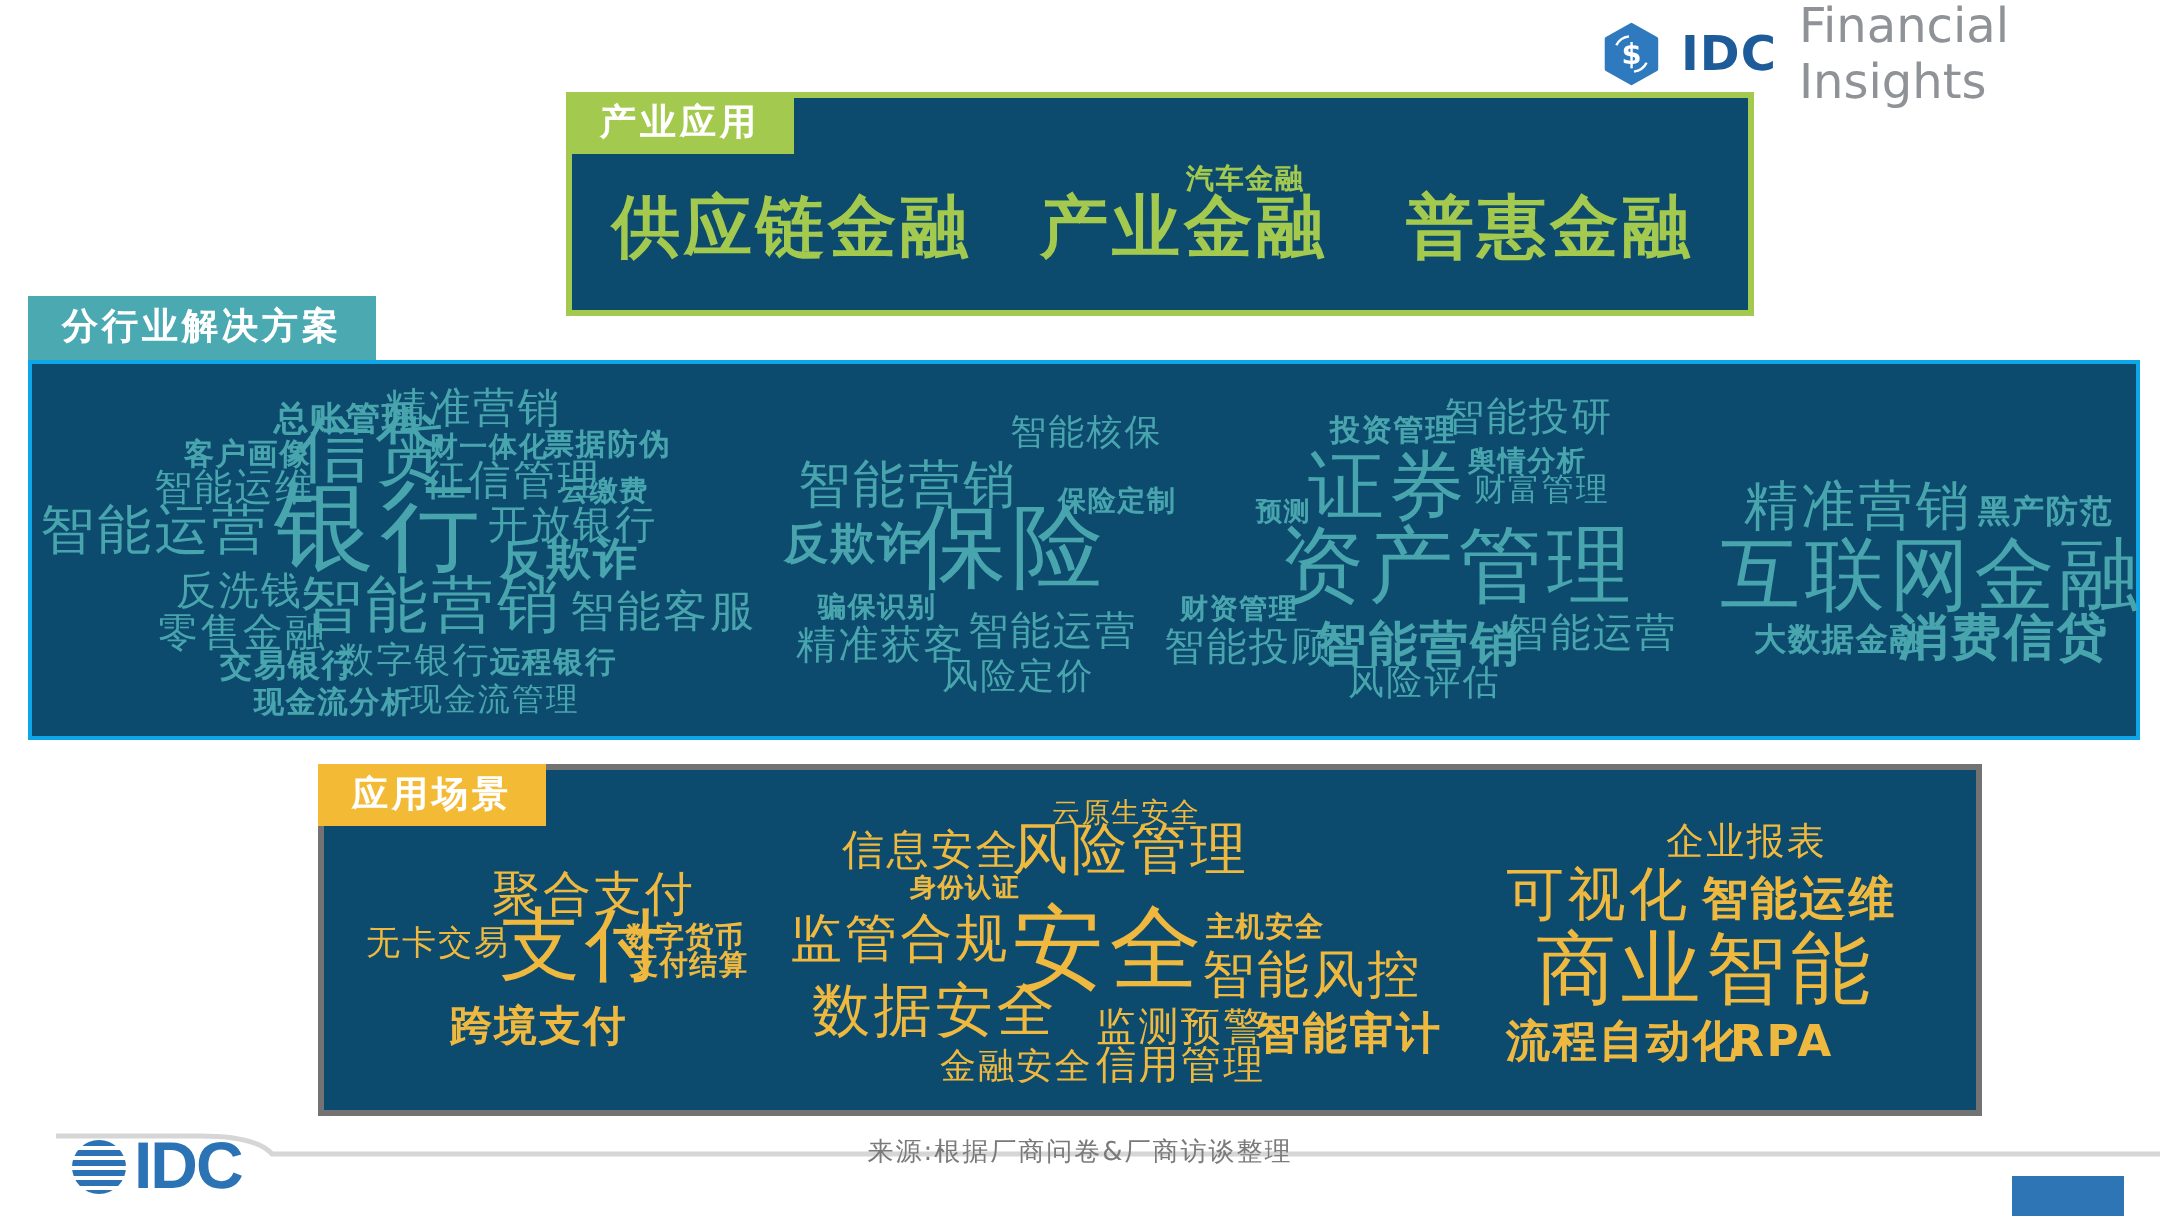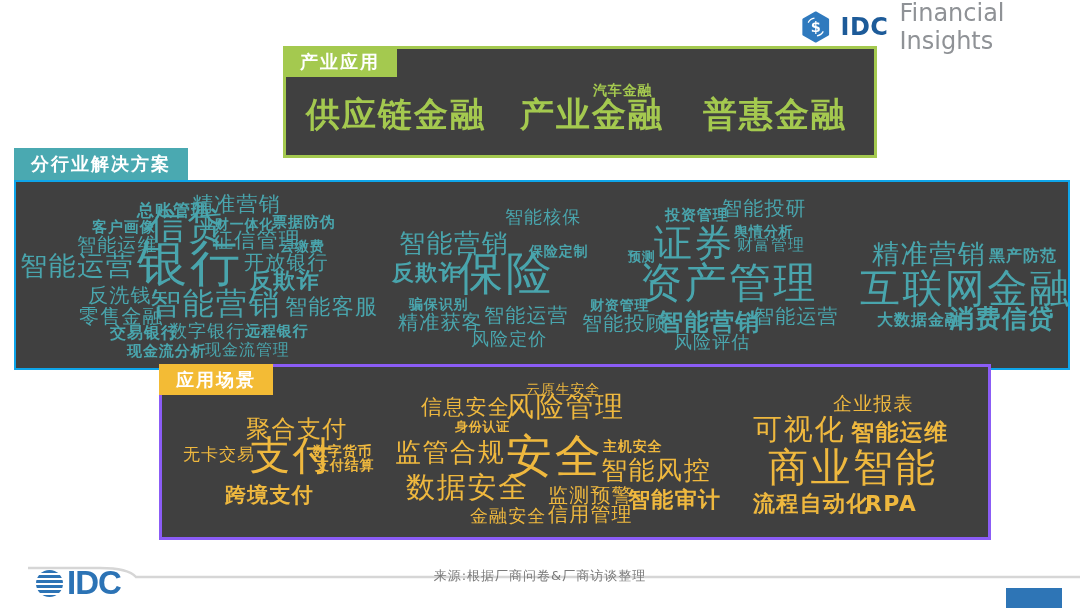--- a/index.html
+++ b/index.html
@@ -6,24 +6,24 @@
   .canvas{position:relative;width:1080px;height:608px;background:#fff;overflow:hidden;
           font-family:"DejaVu Sans","Liberation Sans",sans-serif;}
 
   
   .brand{position:absolute;left:800px;top:8px;height:38px;display:flex;align-items:center;gap:9px;}
   .hex{width:36px;height:36px;display:block;}
   .brand-idc{font-size:24px;font-weight:bold;color:#1d5b99;letter-spacing:0.5px;}
   .brand-fi{font-size:24px;color:#8f9296;font-weight:400;margin-left:2px;}
 
   
-  .box{position:absolute;background:#404040;}
+  .box{position:absolute;background:#0c4a6e;}
   .green-box{left:283px;top:46px;width:588px;height:106px;border:3px solid #a4c94f;}
   .teal-box{left:14px;top:180px;width:1052px;height:186px;border:2px solid #0ea5e9;}
-  .yellow-box{left:159px;top:364px;width:826px;height:170px;border:3px solid #8b5cf6;}
+  .yellow-box{left:159px;top:382px;width:826px;height:170px;border:3px solid #737373;}
 
   .tab{position:absolute;height:31px;line-height:31px;padding:0 17px;color:#fff;
        font-size:18px;font-weight:bold;letter-spacing:2px;white-space:nowrap;}
   .green-tab{left:-3px;top:-3px;background:#a4c94f;}
   .teal-tab{left:14px;top:148px;background:#4aa9b1;height:32px;line-height:32px;}
   .yellow-tab{left:-3px;top:-3px;background:#f3bb35;}
 
   .cloud{position:absolute;left:0;top:0;right:0;bottom:0;}
   .cw{position:absolute;line-height:1.02;white-space:nowrap;letter-spacing:0.06em;}
   .b{font-weight:bold;}

